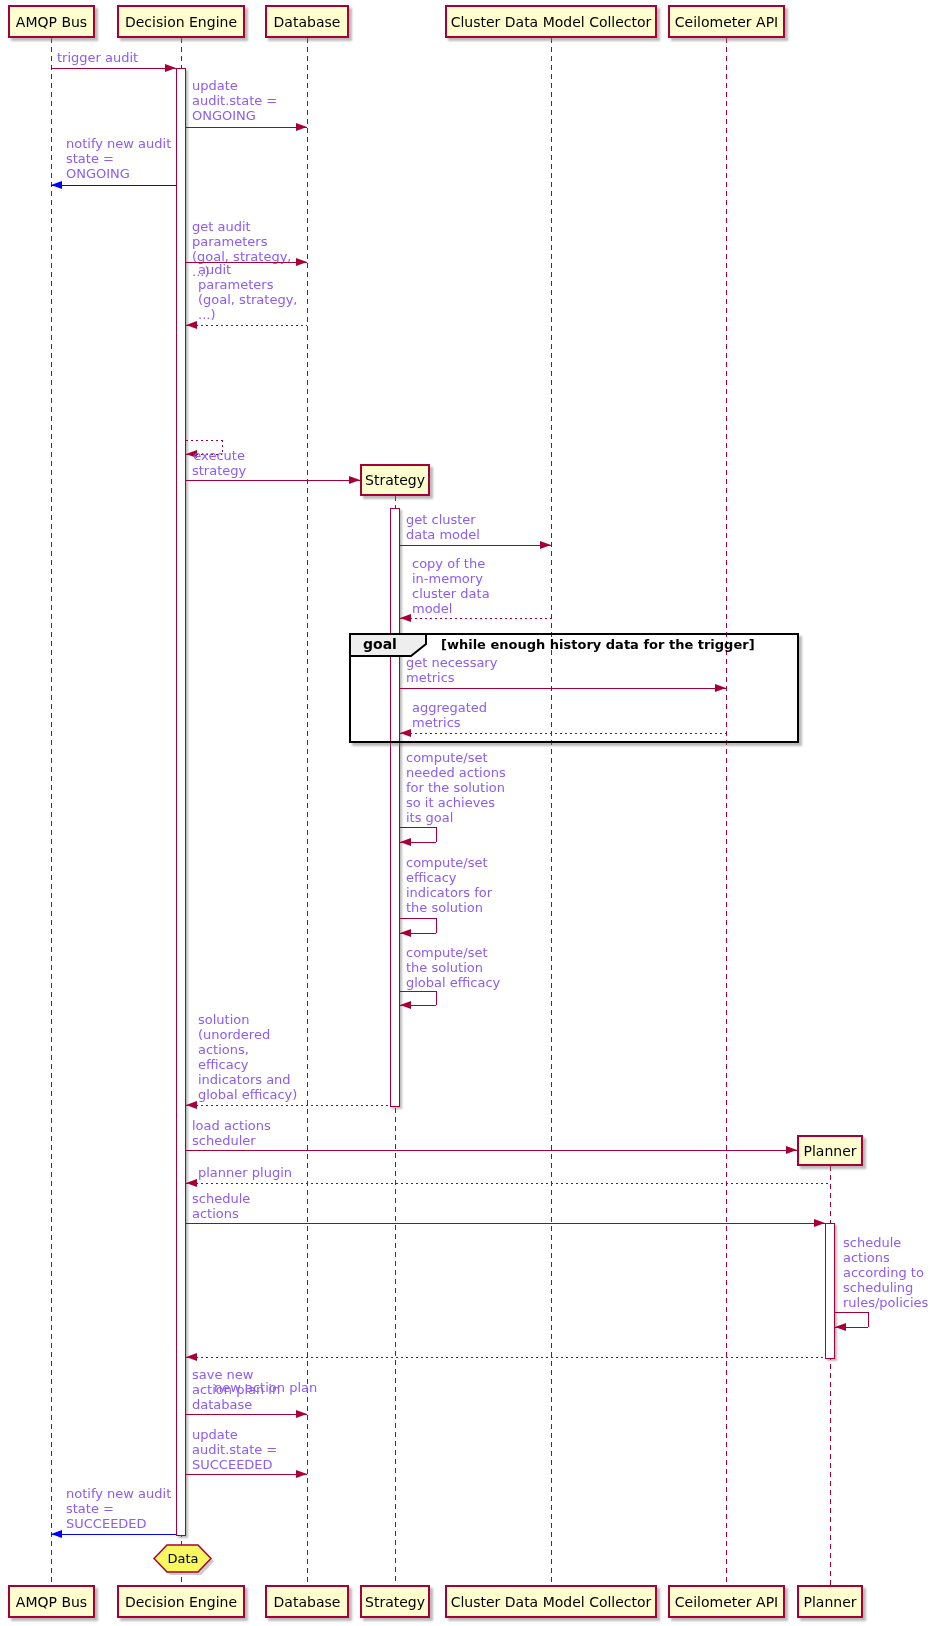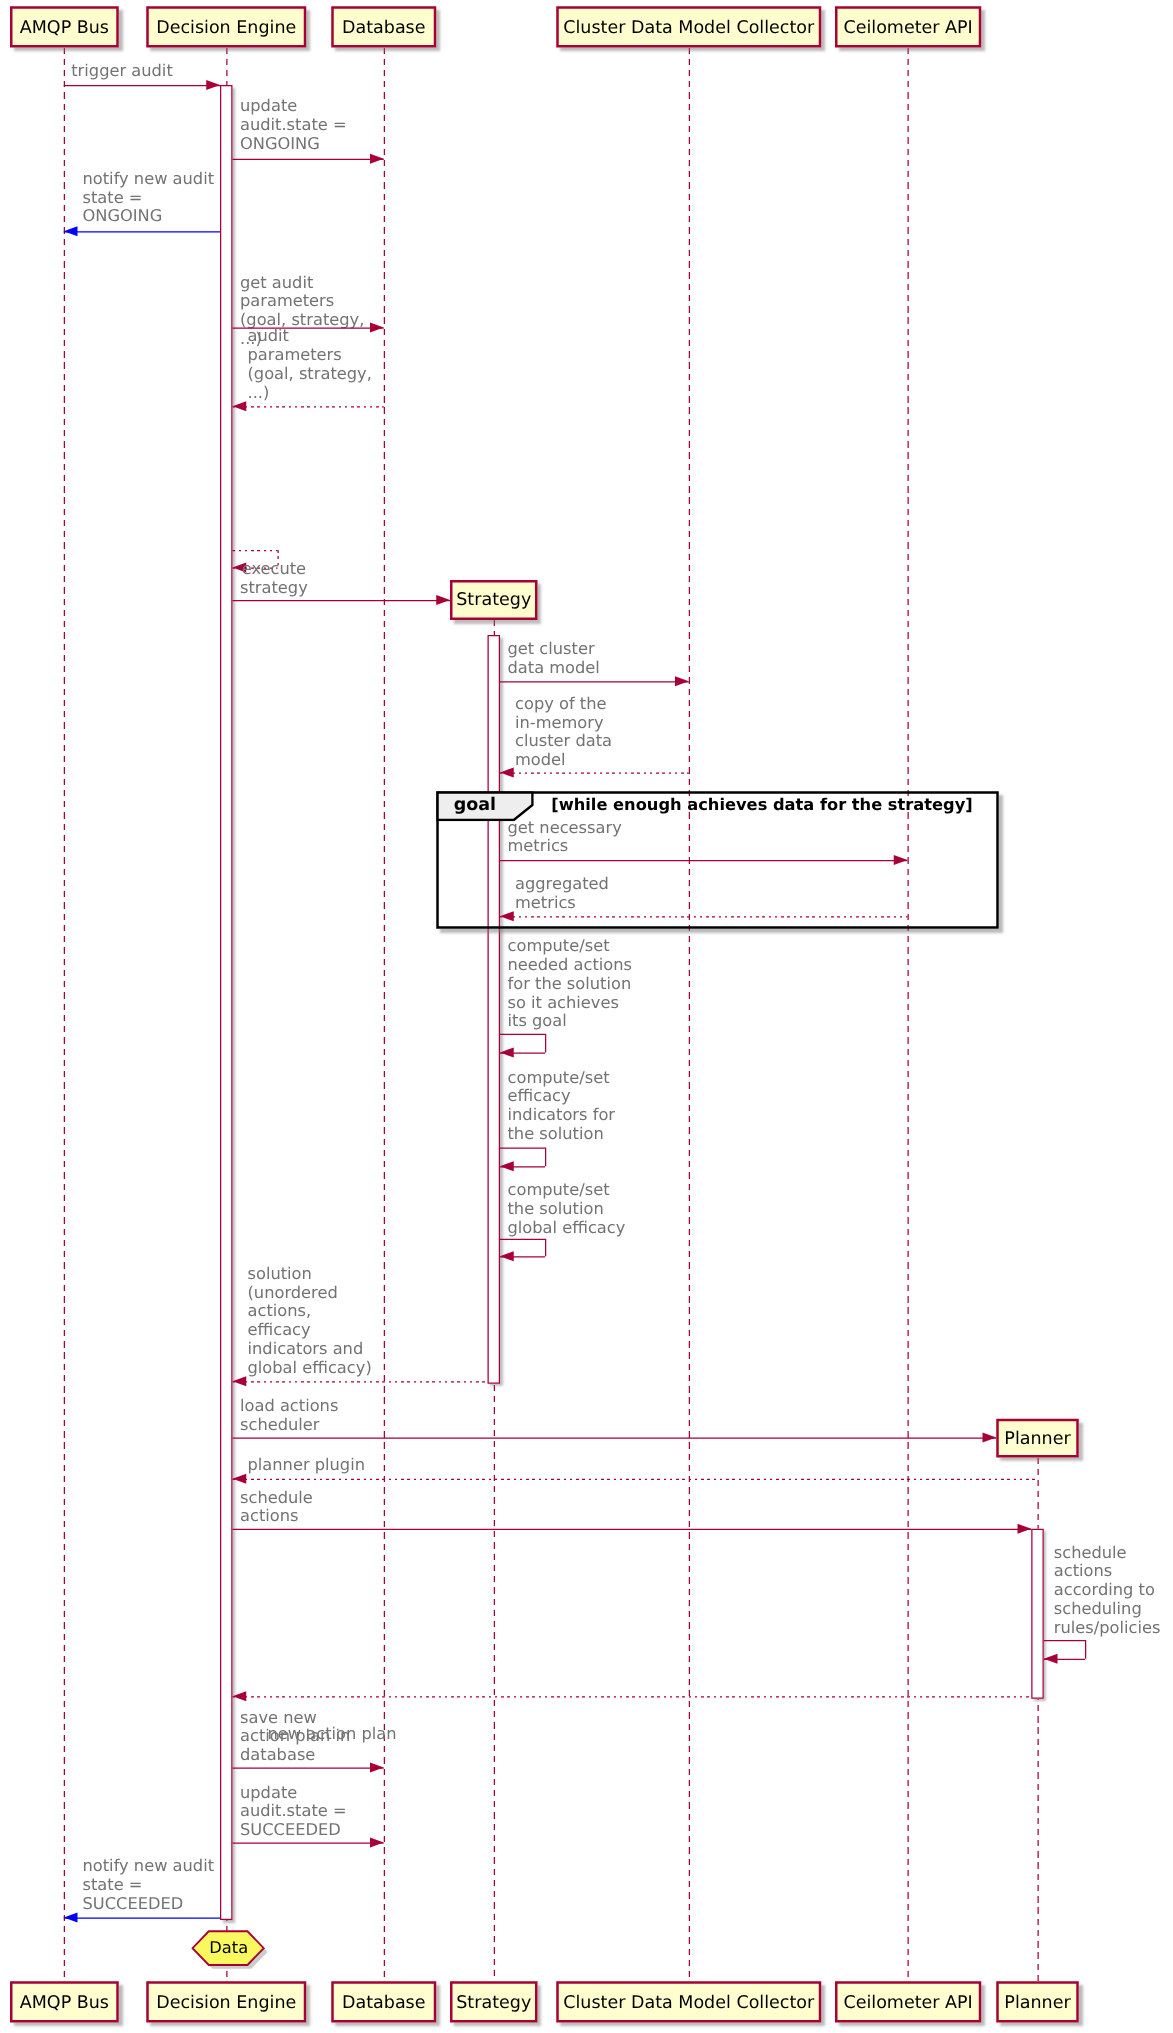--- a/index.html
+++ b/index.html
@@ -5,21 +5,21 @@
   html,body{margin:0;padding:0;background:#ffffff;}
   #diagram{
     position:relative;
     width:938px;height:1626px;
     background:#ffffff;
     font-family:"DejaVu Sans", sans-serif;
     color:#000000;
     overflow:hidden;
   }
   #diagram div{box-sizing:content-box;}
-  .msg-text{position:absolute;white-space:pre-line;font-size:13px;line-height:15px;color:#737373;}
+  .msg-text{position:absolute;white-space:pre-line;font-size:13px;line-height:15px;color:#8b5cf6;}
   .pbox{
     position:absolute;display:flex;align-items:center;justify-content:center;
     font-size:14px;color:#000;text-align:center;
   }
 </style>
 </head>
 <body>
 
 <div id="diagram">
     <div style="position: absolute; left: 51px; top: 38px; width: 1px; height: 1547px; background: repeating-linear-gradient(rgb(168, 0, 54) 0px, rgb(168, 0, 54) 5px, transparent 5px, transparent 9px);"></div>
@@ -30,21 +30,21 @@
     <div style="position: absolute; left: 726px; top: 38px; width: 1px; height: 1547px; background: repeating-linear-gradient(rgb(168, 0, 54) 0px, rgb(168, 0, 54) 5px, transparent 5px, transparent 9px);"></div>
     <div style="position: absolute; left: 830px; top: 1166px; width: 1px; height: 419px; background: repeating-linear-gradient(rgb(168, 0, 54) 0px, rgb(168, 0, 54) 5px, transparent 5px, transparent 9px);"></div>
     <div style="position: absolute; left: 176px; top: 68px; width: 8px; height: 1466px; background: rgb(255, 255, 255); border: 1px solid rgb(168, 0, 54); box-shadow: rgba(120, 120, 120, 0.5) 2px 2px 2px;"></div>
     <div style="position: absolute; left: 390px; top: 508px; width: 8px; height: 597px; background: rgb(255, 255, 255); border: 1px solid rgb(168, 0, 54); box-shadow: rgba(120, 120, 120, 0.5) 2px 2px 2px;"></div>
     <div style="position: absolute; left: 825px; top: 1223px; width: 8px; height: 134px; background: rgb(255, 255, 255); border: 1px solid rgb(168, 0, 54); box-shadow: rgba(120, 120, 120, 0.5) 2px 2px 2px;"></div>
     <div style="position: absolute; left: 349px; top: 633px; width: 446px; height: 106px; border: 2px solid rgb(0, 0, 0); box-shadow: rgba(120, 120, 120, 0.5) 3px 3px 2px;"></div>
     <div style="position: absolute; left: 349px; top: 633px; width: 78px; height: 24px;"><svg width="78" height="24" xmlns="http://www.w3.org/2000/svg">
         <polygon points="1,1 77,1 77,11 62,23 1,23" fill="#EEEEEE" stroke="#000000" stroke-width="2"></polygon>
       </svg></div>
     <div style="position: absolute; left: 363px; top: 636px; font-weight: bold; font-size: 14px;">goal</div>
-    <div style="position: absolute; left: 441px; top: 637px; font-weight: bold; font-size: 13px;">[while enough achieves data for the strategy]</div>
+    <div style="position: absolute; left: 441px; top: 637px; font-weight: bold; font-size: 13px;">[while enough history data for the trigger]</div>
     <div class="pbox" style="position: absolute; left: 8px; top: 5px; width: 83px; height: 29px; background: rgb(254, 254, 206); border: 2px solid rgb(168, 0, 54); box-shadow: rgba(120, 120, 120, 0.5) 3px 3px 2px;">AMQP Bus</div>
     <div class="pbox" style="position: absolute; left: 8px; top: 1585px; width: 83px; height: 29px; background: rgb(254, 254, 206); border: 2px solid rgb(168, 0, 54); box-shadow: rgba(120, 120, 120, 0.5) 3px 3px 2px;">AMQP Bus</div>
     <div class="pbox" style="position: absolute; left: 117px; top: 5px; width: 124px; height: 29px; background: rgb(254, 254, 206); border: 2px solid rgb(168, 0, 54); box-shadow: rgba(120, 120, 120, 0.5) 3px 3px 2px;">Decision Engine</div>
     <div class="pbox" style="position: absolute; left: 117px; top: 1585px; width: 124px; height: 29px; background: rgb(254, 254, 206); border: 2px solid rgb(168, 0, 54); box-shadow: rgba(120, 120, 120, 0.5) 3px 3px 2px;">Decision Engine</div>
     <div class="pbox" style="position: absolute; left: 265px; top: 5px; width: 80px; height: 29px; background: rgb(254, 254, 206); border: 2px solid rgb(168, 0, 54); box-shadow: rgba(120, 120, 120, 0.5) 3px 3px 2px;">Database</div>
     <div class="pbox" style="position: absolute; left: 265px; top: 1585px; width: 80px; height: 29px; background: rgb(254, 254, 206); border: 2px solid rgb(168, 0, 54); box-shadow: rgba(120, 120, 120, 0.5) 3px 3px 2px;">Database</div>
     <div class="pbox" style="position: absolute; left: 360px; top: 464px; width: 66px; height: 28px; background: rgb(254, 254, 206); border: 2px solid rgb(168, 0, 54); box-shadow: rgba(120, 120, 120, 0.5) 3px 3px 2px;">Strategy</div>
     <div class="pbox" style="position: absolute; left: 360px; top: 1585px; width: 66px; height: 29px; background: rgb(254, 254, 206); border: 2px solid rgb(168, 0, 54); box-shadow: rgba(120, 120, 120, 0.5) 3px 3px 2px;">Strategy</div>
     <div class="pbox" style="position: absolute; left: 445px; top: 5px; width: 208px; height: 29px; background: rgb(254, 254, 206); border: 2px solid rgb(168, 0, 54); box-shadow: rgba(120, 120, 120, 0.5) 3px 3px 2px;">Cluster Data Model Collector</div>
     <div class="pbox" style="position: absolute; left: 445px; top: 1585px; width: 208px; height: 29px; background: rgb(254, 254, 206); border: 2px solid rgb(168, 0, 54); box-shadow: rgba(120, 120, 120, 0.5) 3px 3px 2px;">Cluster Data Model Collector</div>

